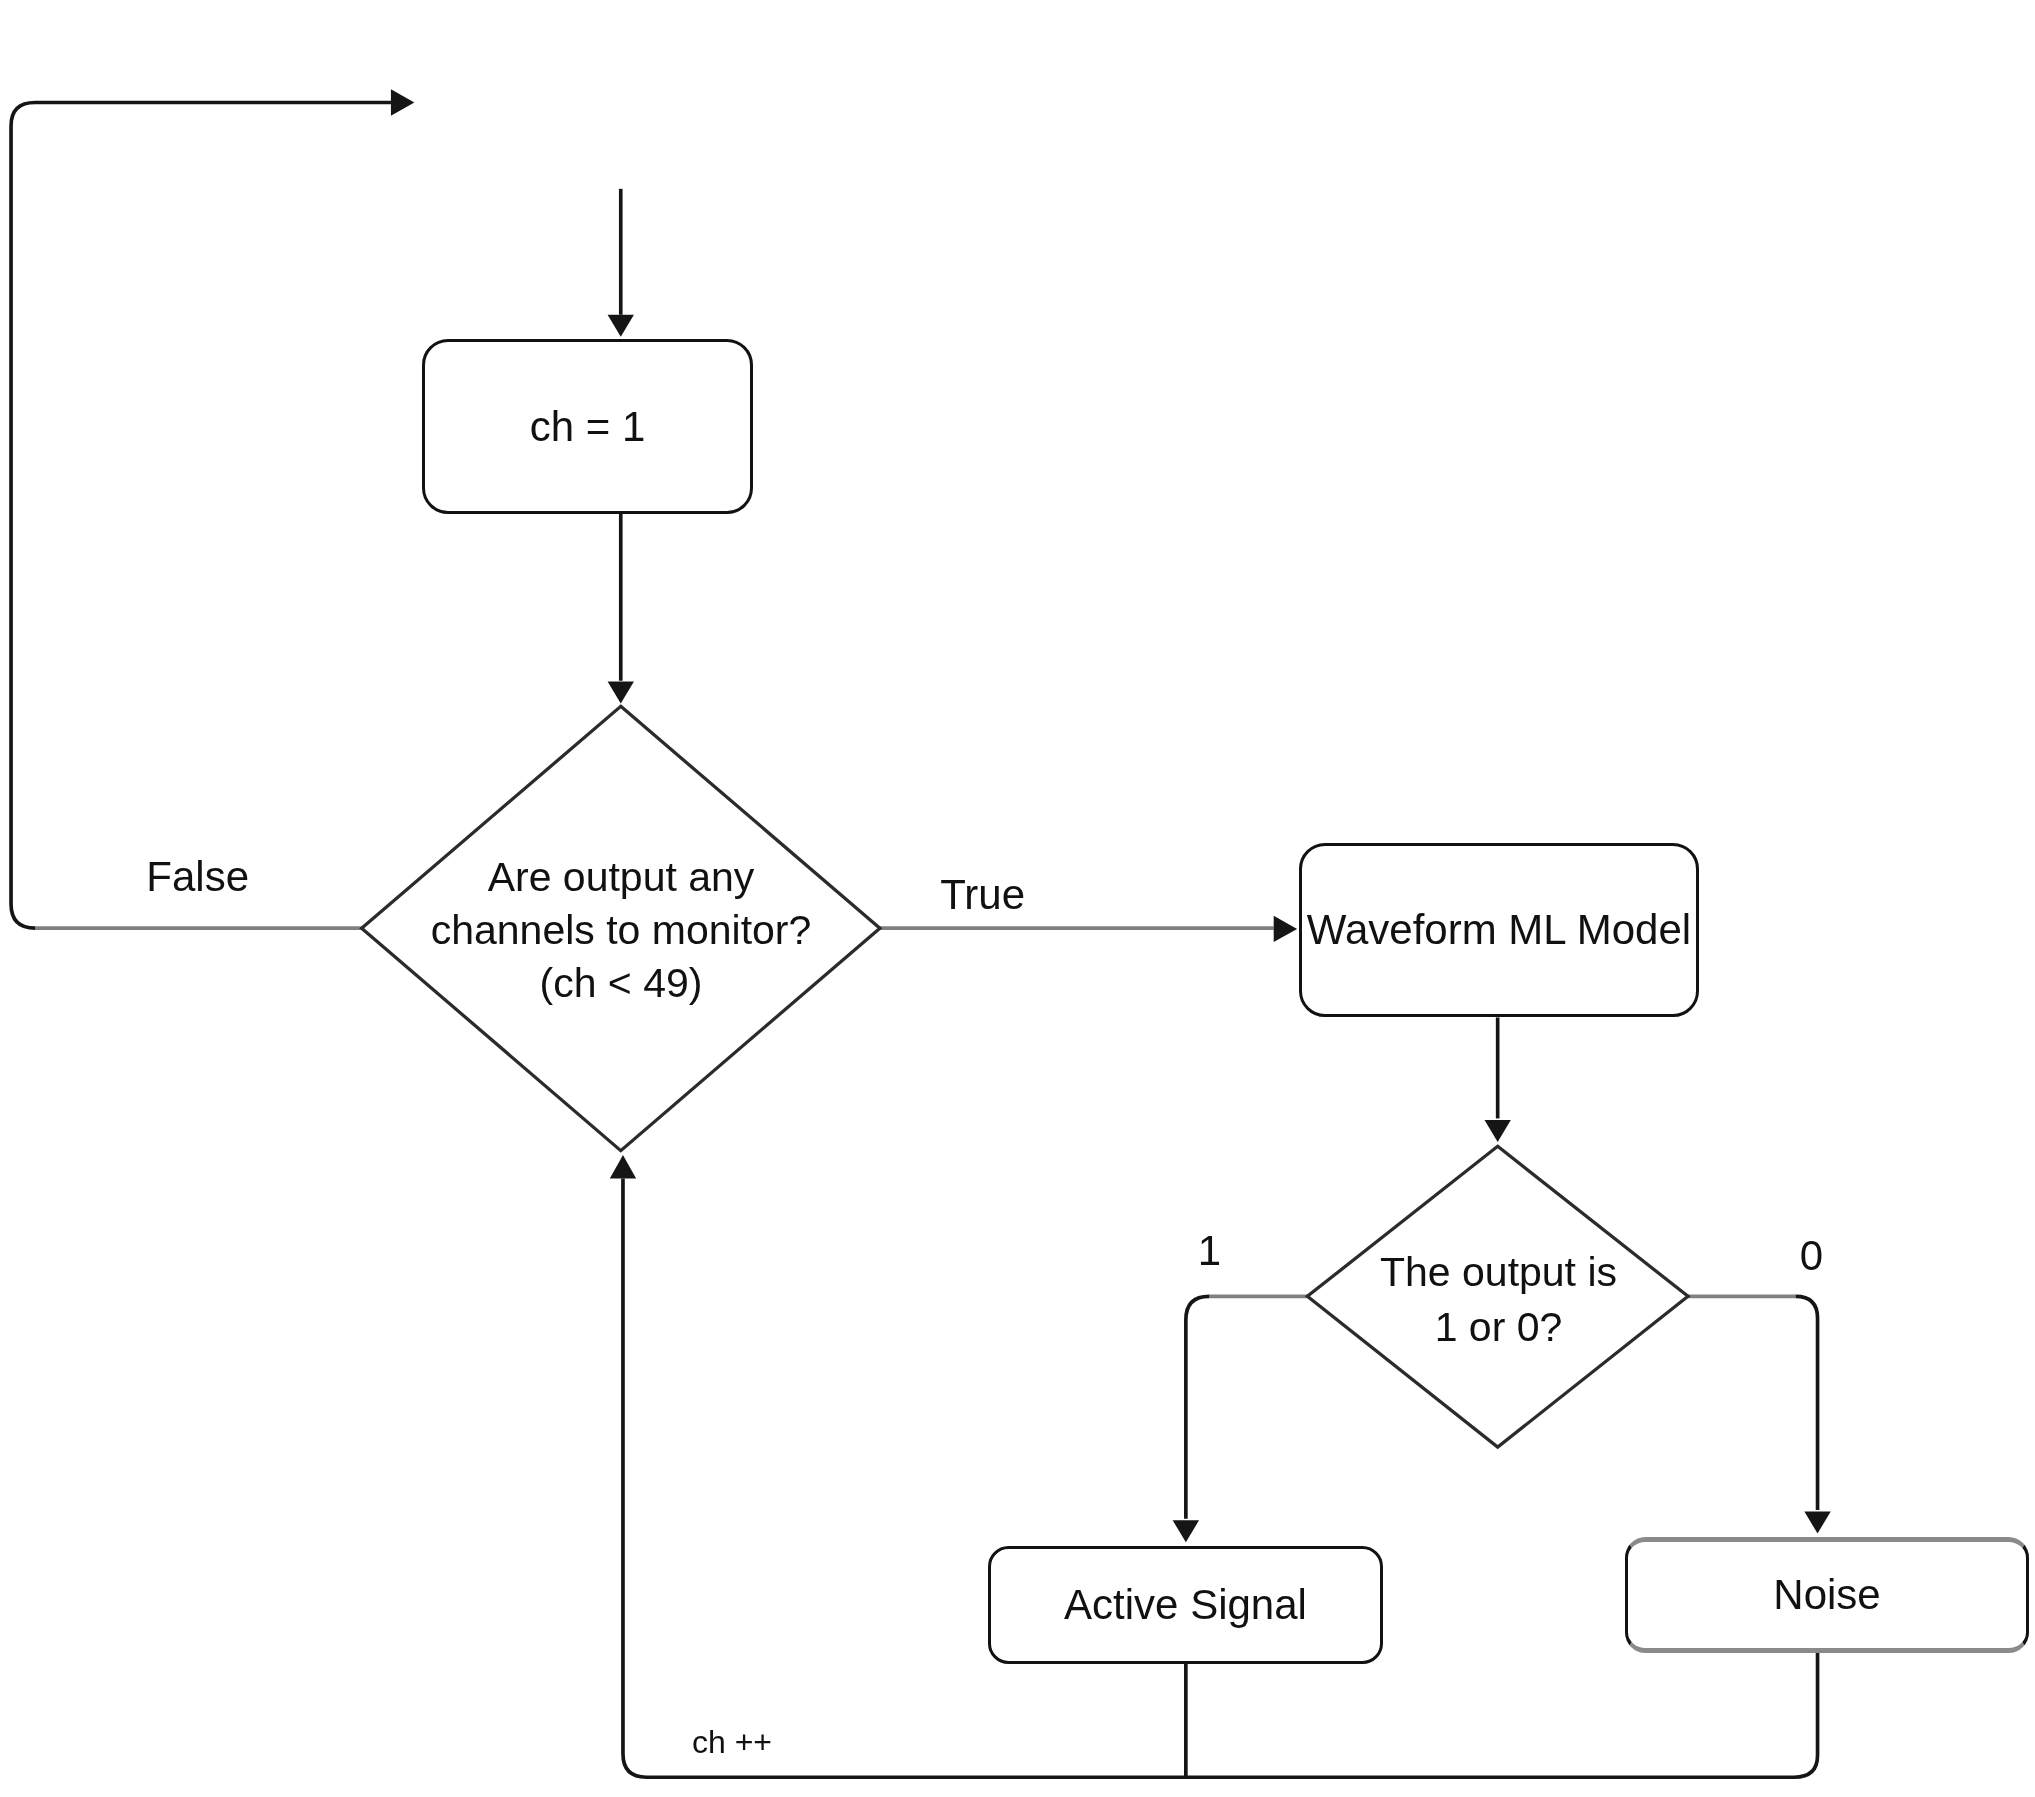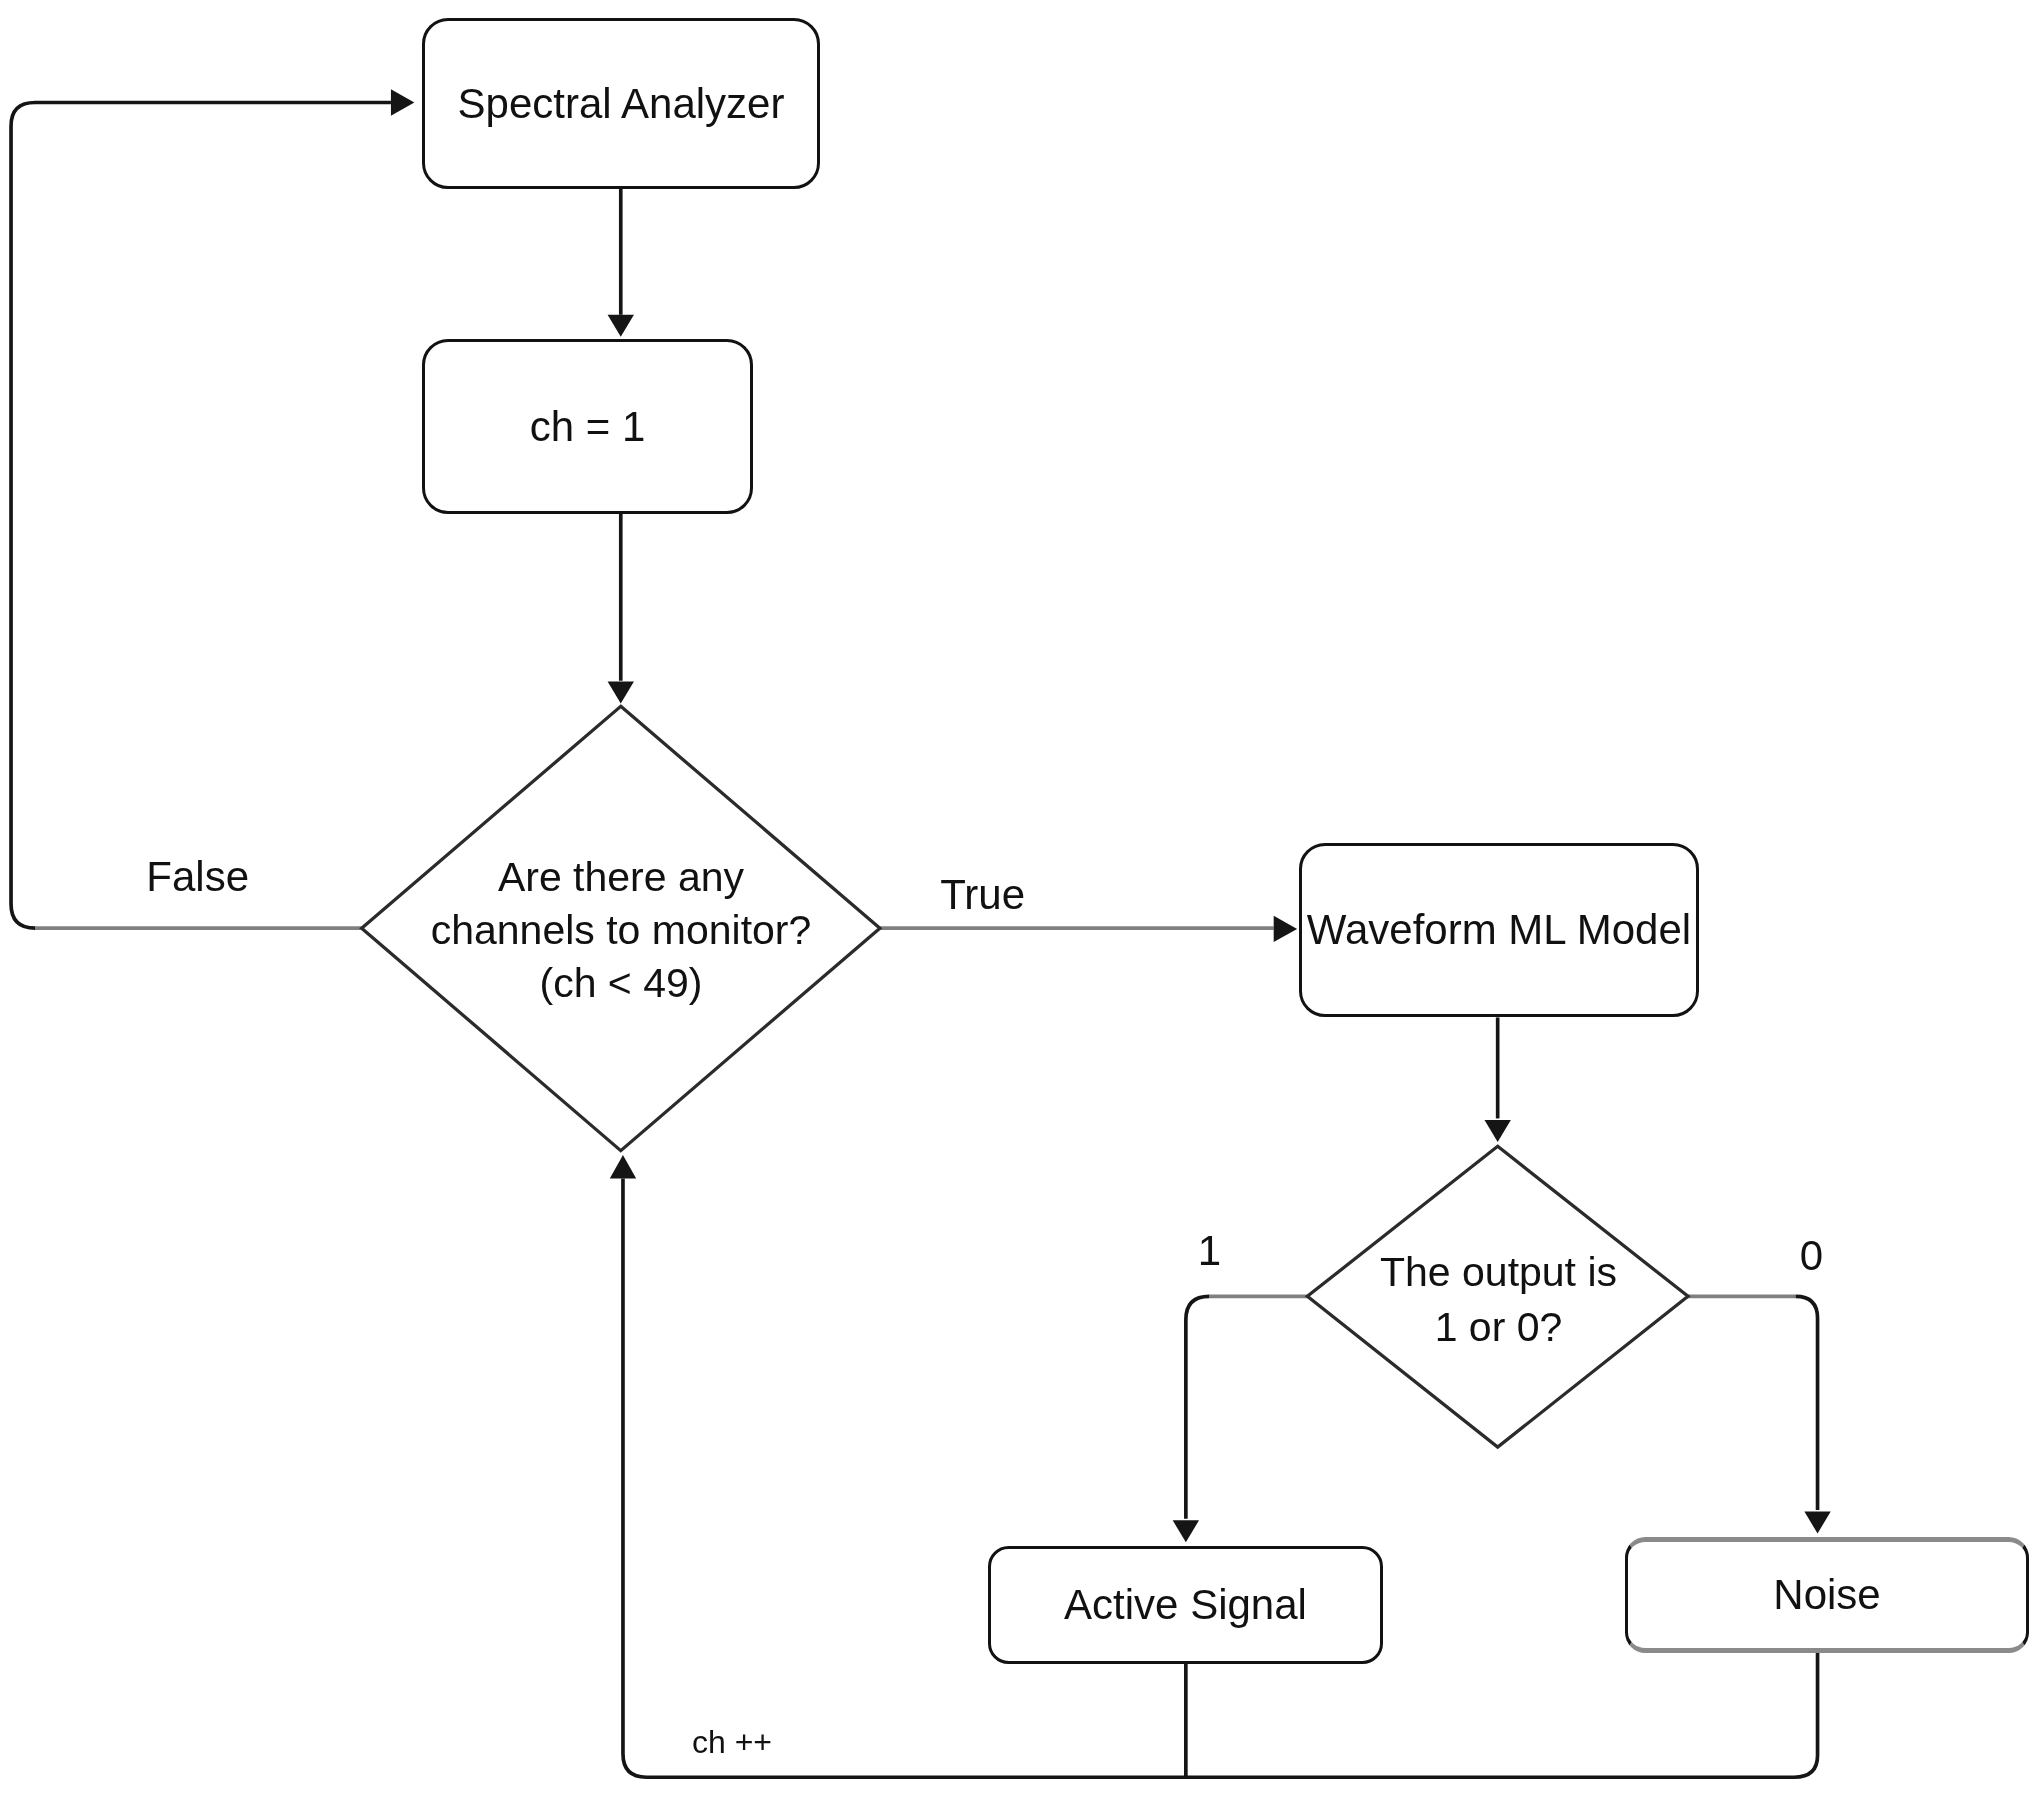--- a/index.html
+++ b/index.html
@@ -96,42 +96,39 @@
 
     <path class="ln" d="M1620 2273 L1620 2428"></path>
 
     <path class="ln" d="M2483 2258 L2483 2398 Q2483 2428 2451 2428 L883 2428 Q851 2428 851 2396 L851 1610"></path>
     <polygon class="arrow" points="851,1578 833,1610 869,1610"></polygon>
 
     <polygon class="diamond-shape" points="848,965 1202,1268 848,1572 494,1268"></polygon>
     <polygon class="diamond-shape" points="2046,1566 2306,1771 2046,1977 1786,1771"></polygon>
   </svg>
 
-  <div class="node node-spectral">
-    <span>Spectral Analyzer</span>
-  </div>
 
   <div class="node node-chinit">
     <span>ch = 1</span>
   </div>
 
   <div class="node node-active">
     <span>Active Signal</span>
   </div>
 
   <div class="node node-waveform">
     <span>Waveform ML Model</span>
   </div>
 
   <div class="node node-noise">
     <span>Noise</span>
   </div>
 
   <div class="diamond-text d1-text">
-    <span>Are there any</span>
+    <span>Are output any</span>
     <span>channels to monitor?</span>
     <span>(ch &lt; 49)</span>
   </div>
 
   <div class="diamond-text d2-text">
     <span>The output is</span>
     <span>1 or 0?</span>
   </div>
 
   <div class="edge-label lbl-false">False</div>

